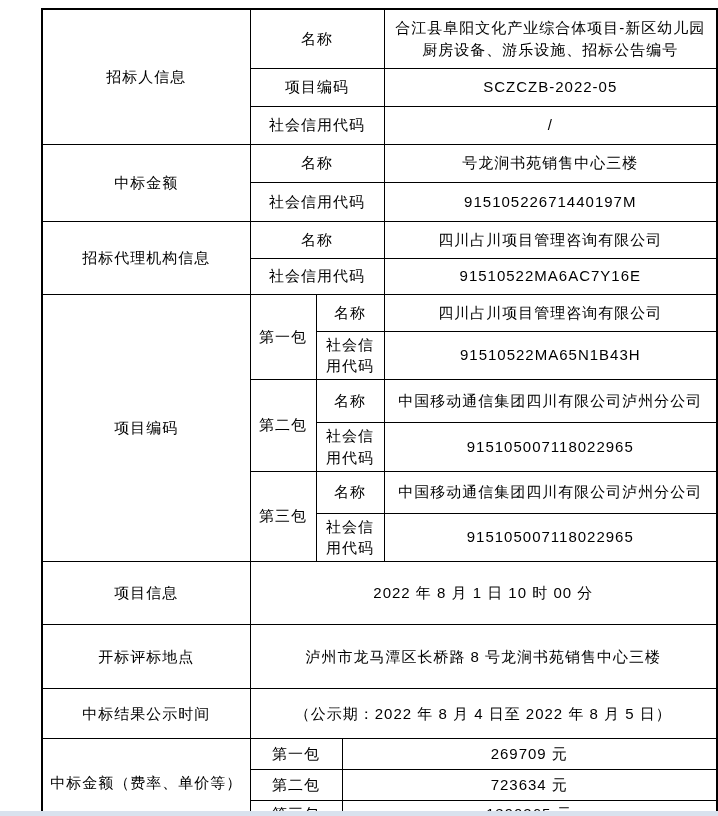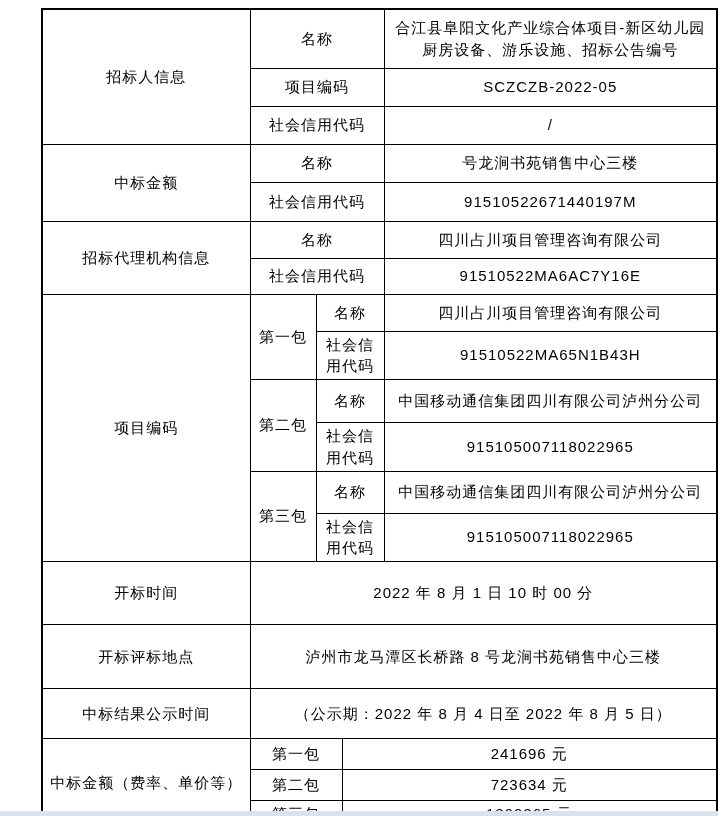--- a/index.html
+++ b/index.html
@@ -127,38 +127,38 @@
           <td rowspan="2">第三包</td>
           <td class="sublabel" colspan="2">名称</td>
           <td class="value">中国移动通信集团四川有限公司泸州分公司</td>
         </tr>
         <tr style="height:44px">
           <td class="sublabel" colspan="2">社会信用代码</td>
           <td class="value">915105007118022965</td>
         </tr>
 
         <tr style="height:63px">
-          <td class="section">开标时间</td>
+          <td class="section">项目信息</td>
           <td class="value" colspan="4">2022 年 8 月 1 日 10 时 00 分</td>
         </tr>
 
         <tr style="height:64px">
           <td class="section">开标评标地点</td>
           <td class="value" colspan="4">泸州市龙马潭区长桥路 8 号龙涧书苑销售中心三楼</td>
         </tr>
 
         <tr style="height:50px">
           <td class="section">中标结果公示时间</td>
           <td class="value" colspan="4">（公示期：2022 年 8 月 4 日至 2022 年 8 月 5 日）</td>
         </tr>
 
         <tr style="height:31px">
           <td class="section" rowspan="3">中标金额（费率、单价等）</td>
           <td colspan="2">第一包</td>
-          <td class="value" colspan="2">241696 元</td>
+          <td class="value" colspan="2">269709 元</td>
         </tr>
         <tr style="height:31px">
           <td colspan="2">第二包</td>
           <td class="value" colspan="2">723634 元</td>
         </tr>
         <tr style="height:27px">
           <td colspan="2">第三包</td>
           <td class="value" colspan="2">1890365 元</td>
         </tr>
       </tbody>

